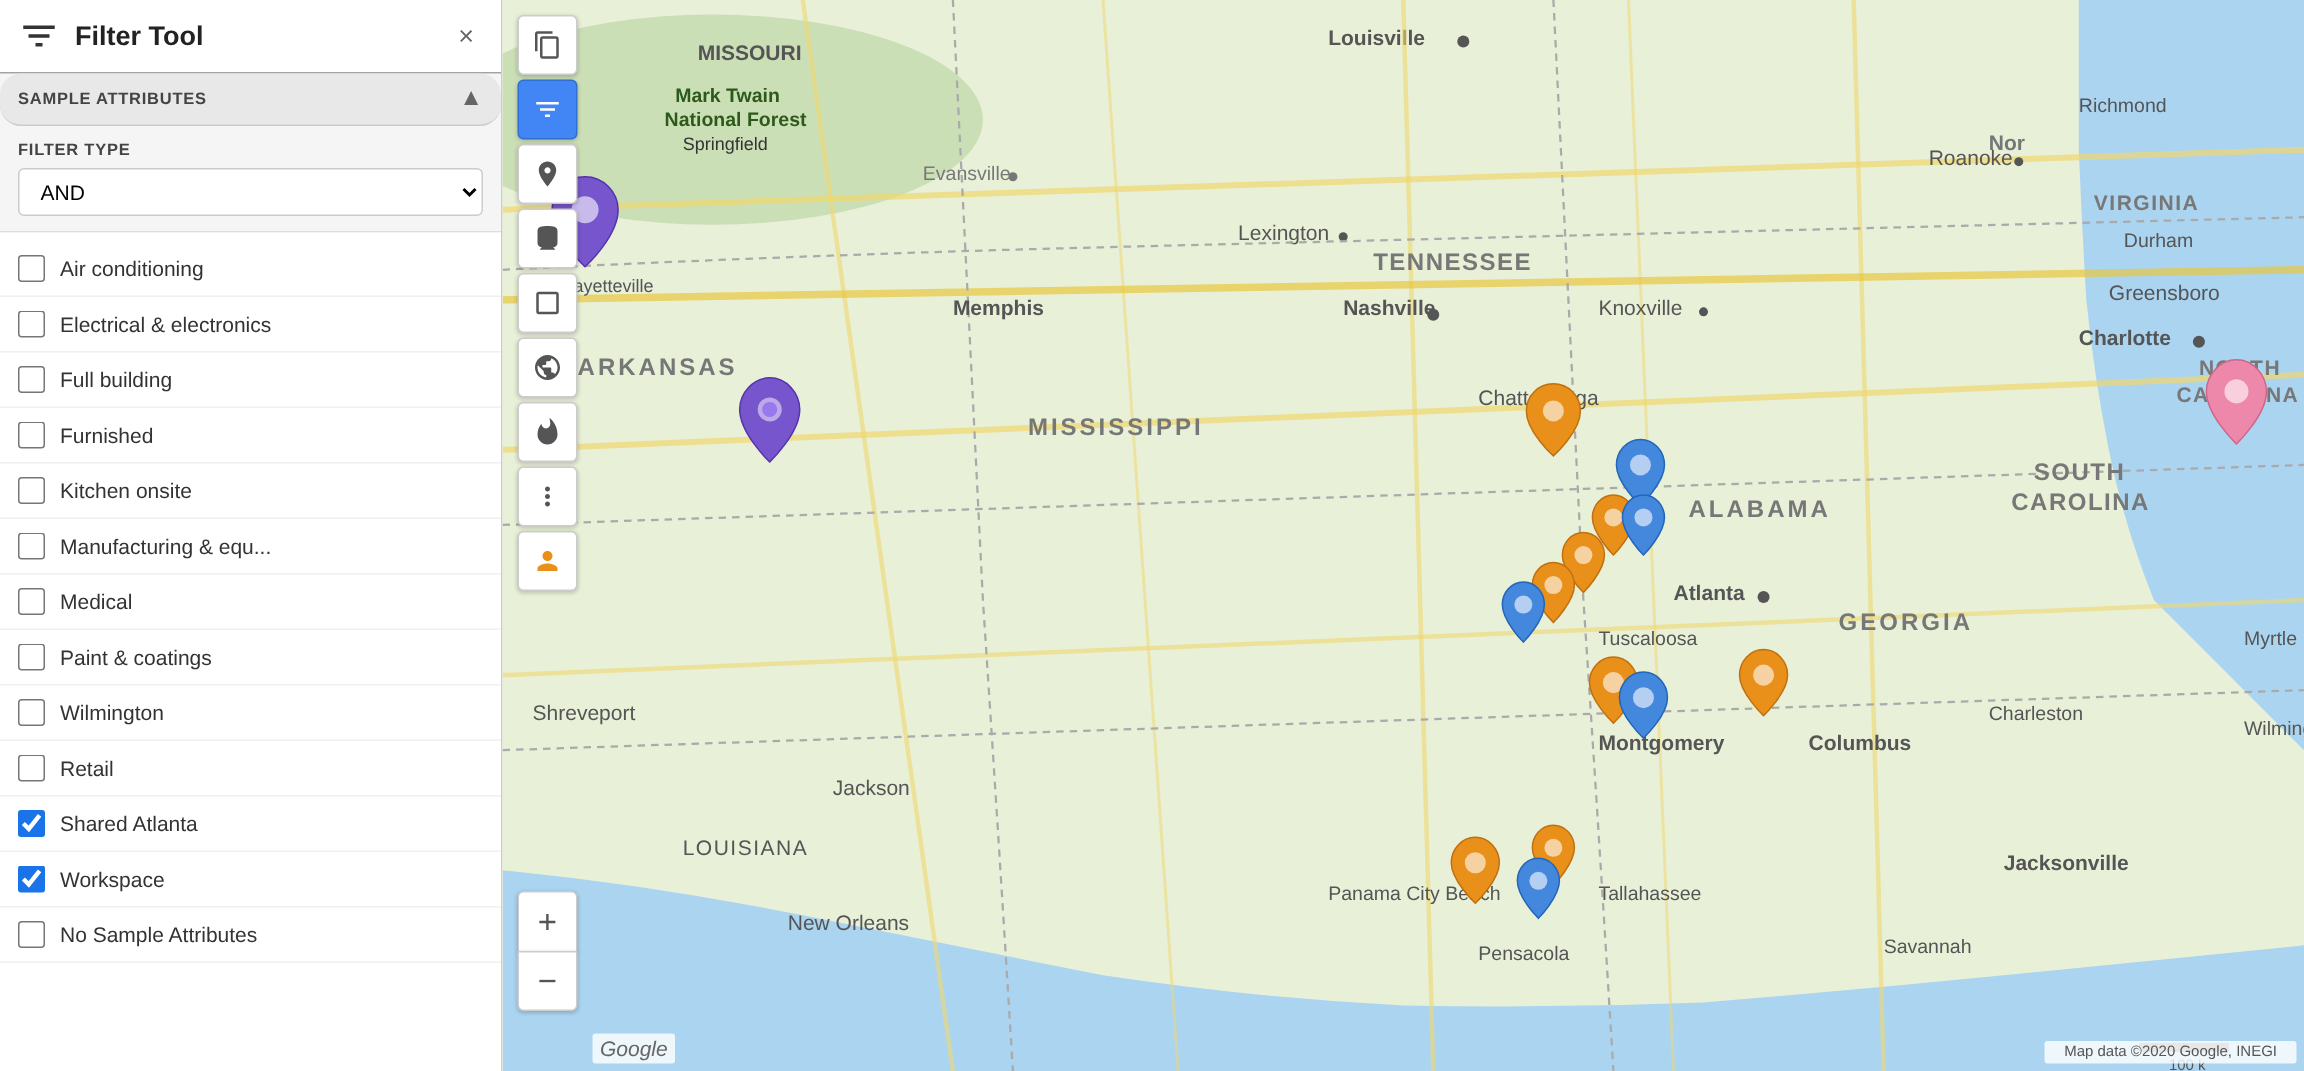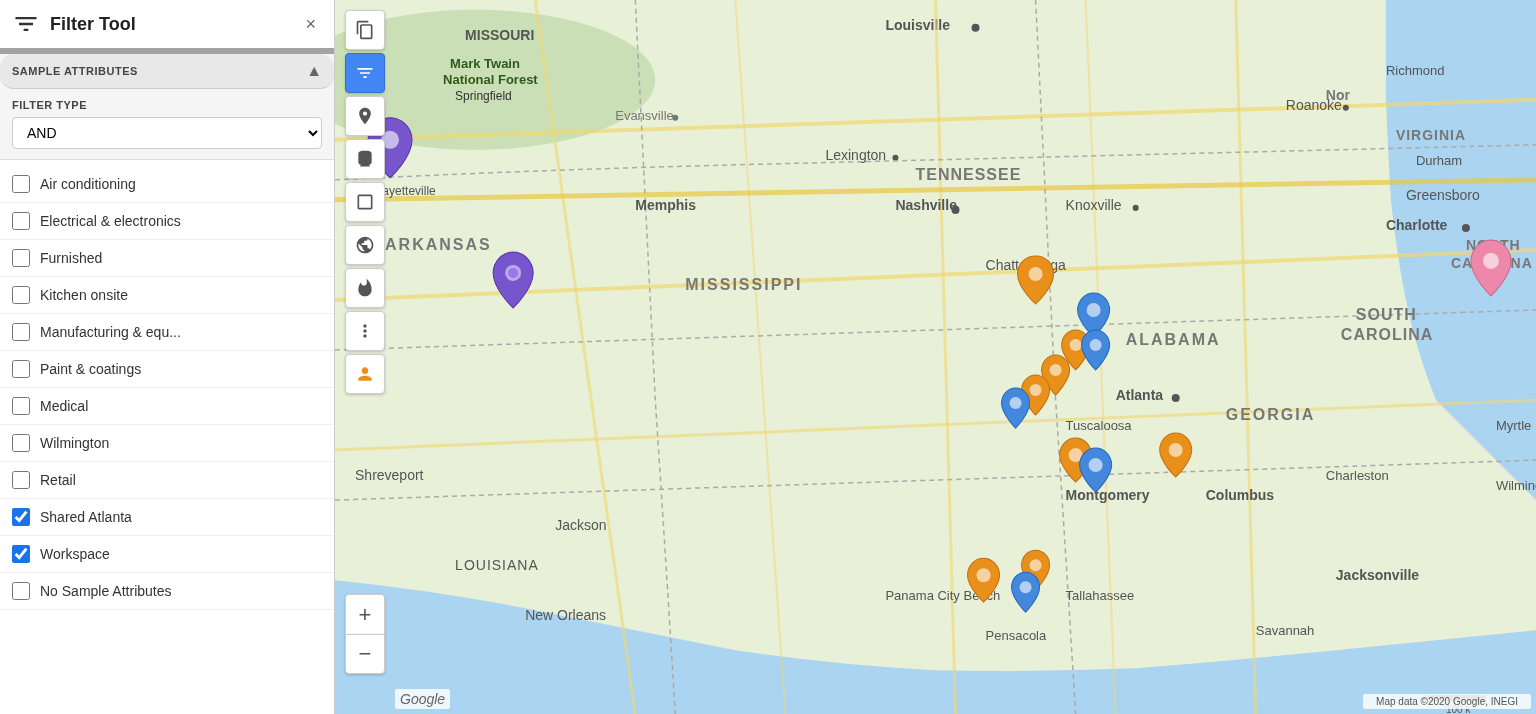--- a/index.html
+++ b/index.html
@@ -16,21 +16,21 @@
       flex-direction: column;
       overflow: hidden;
     }
 
     #panel-header {
       display: flex;
       align-items: center;
       justify-content: space-between;
       padding: 10px 12px;
       background: #fff;
-      border-bottom: 6px solid #a3a3a3;
+      border-bottom: 1px solid #a3a3a3;
     }
 
     #panel-header-left {
       display: flex;
       align-items: center;
       gap: 10px;
     }
 
     .filter-icon {
       width: 28px;
@@ -290,38 +290,42 @@
   <div id="checkboxes-list">
   <div class="checkbox-item">
         <input type="checkbox" id="cb-air-conditioning" style="">
         <label for="cb-air-conditioning" class="checkbox-label">Air conditioning</label>
       </div>
       <div class="checkbox-item">
         <input type="checkbox" id="cb-electrical-electronics" style="">
         <label for="cb-electrical-electronics" class="checkbox-label">Electrical &amp; electronics</label>
       </div>
       <div class="checkbox-item">
+        <input type="checkbox" id="cb-full-building" style="">
+        <label for="cb-full-building" class="checkbox-label">Full building</label>
+      </div>
+      <div class="checkbox-item">
         <input type="checkbox" id="cb-furnished" style="">
         <label for="cb-furnished" class="checkbox-label">Furnished</label>
       </div>
       <div class="checkbox-item">
         <input type="checkbox" id="cb-kitchen-onsite" style="">
         <label for="cb-kitchen-onsite" class="checkbox-label">Kitchen onsite</label>
       </div>
       <div class="checkbox-item">
         <input type="checkbox" id="cb-manufacturing-equ" style="">
         <label for="cb-manufacturing-equ" class="checkbox-label">Manufacturing &amp; equ...</label>
       </div>
       <div class="checkbox-item">
+        <input type="checkbox" id="cb-medical" style="">
+        <label for="cb-medical" class="checkbox-label">Medical</label>
+      </div>
+      <div class="checkbox-item">
         <input type="checkbox" id="cb-paint-coatings" style="">
         <label for="cb-paint-coatings" class="checkbox-label">Paint &amp; coatings</label>
-      </div>
-      <div class="checkbox-item">
-        <input type="checkbox" id="cb-medical" style="">
-        <label for="cb-medical" class="checkbox-label">Medical</label>
       </div>
       <div class="checkbox-item">
         <input type="checkbox" id="cb-restaurant" style="">
         <label for="cb-restaurant" class="checkbox-label">Wilmington</label>
       </div>
       <div class="checkbox-item">
         <input type="checkbox" id="cb-retail" style="">
         <label for="cb-retail" class="checkbox-label">Retail</label>
       </div>
       <div class="checkbox-item">

